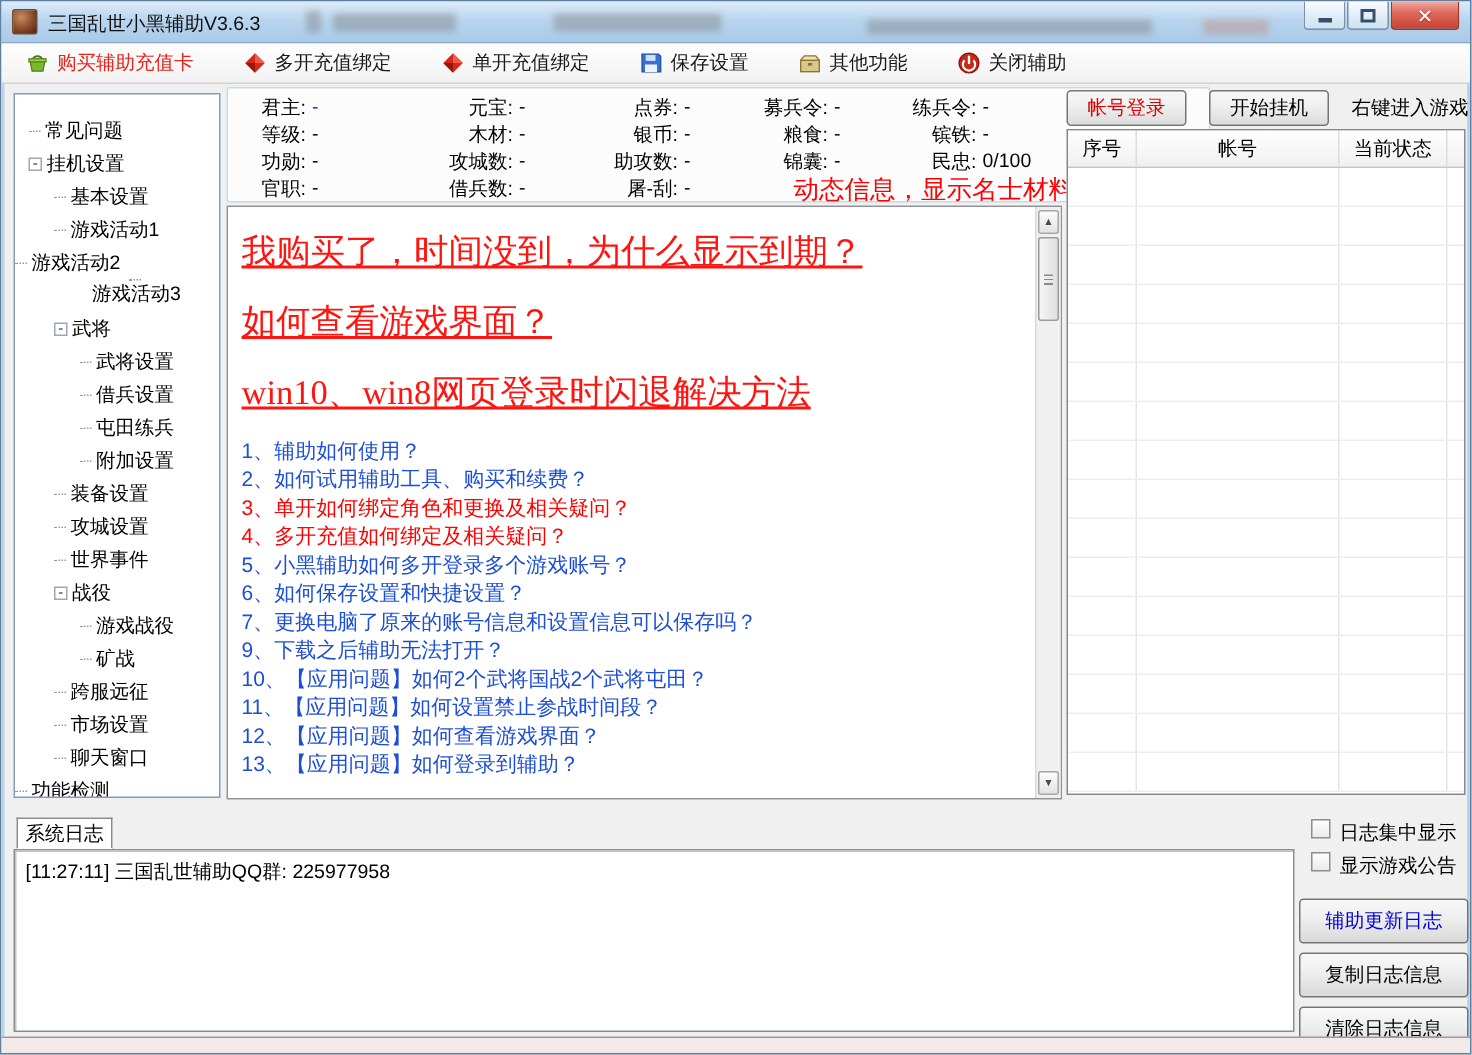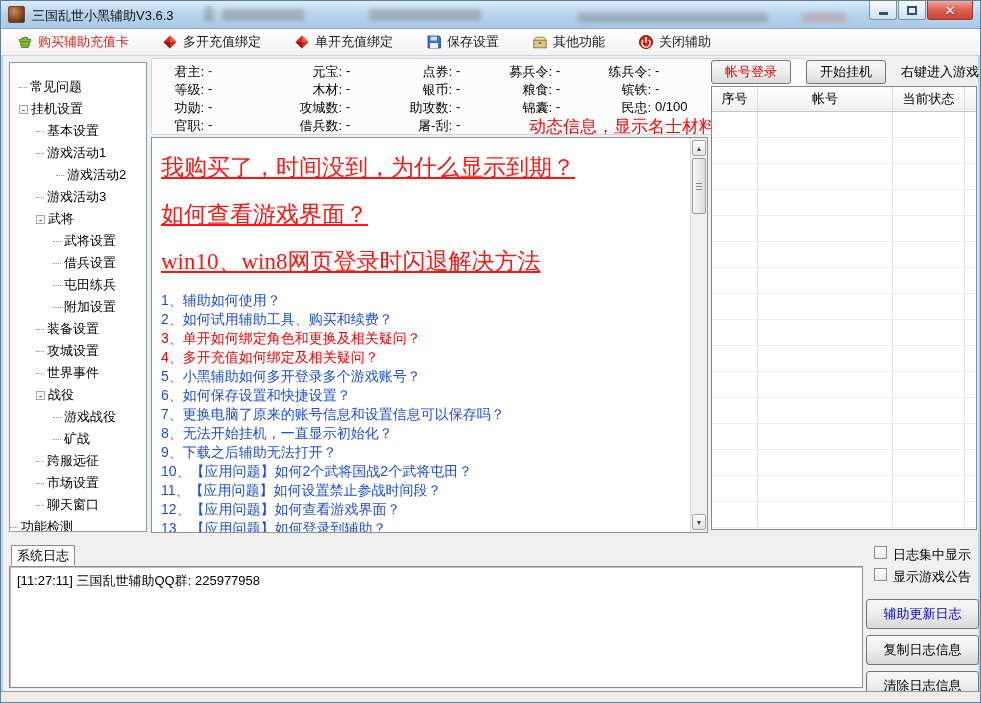--- a/index.html
+++ b/index.html
@@ -231,25 +231,25 @@
           <span>挂机设置</span>
         </div>
         <div class="tree-row" style="padding-left: 26px;">
           <span class="stub"></span>
           <span>基本设置</span>
         </div>
         <div class="tree-row" style="padding-left: 26px;">
           <span class="stub"></span>
           <span>游戏活动1</span>
         </div>
-        <div class="tree-row" style="padding-left: 26px; margin-left: 20px;">
+        <div class="tree-row" style="">
           <span class="stub"></span>
           <span>游戏活动2</span>
         </div>
-        <div class="tree-row" style="padding-left: 26px;">
+        <div class="tree-row" style="padding-left: 26px; flex-direction: column;">
           <span class="stub"></span>
           <span>游戏活动3</span>
         </div>
         <div class="tree-row" style="padding-left: 26px;">
           <span class="ebox">-</span>
           <span>武将</span>
         </div>
         <div class="tree-row" style="padding-left: 43px;">
           <span class="stub"></span>
           <span>武将设置</span>
@@ -389,21 +389,20 @@
           <div class="faq-h">我购买了，时间没到，为什么显示到期？</div>
           <div class="faq-h">如何查看游戏界面？</div>
           <div class="faq-h">win10、win8网页登录时闪退解决方法</div>
           <div class="faq-item blue">1、辅助如何使用？</div>
           <div class="faq-item blue">2、如何试用辅助工具、购买和续费？</div>
           <div class="faq-item red">3、单开如何绑定角色和更换及相关疑问？</div>
           <div class="faq-item red">4、多开充值如何绑定及相关疑问？</div>
           <div class="faq-item blue">5、小黑辅助如何多开登录多个游戏账号？</div>
           <div class="faq-item blue">6、如何保存设置和快捷设置？</div>
           <div class="faq-item blue">7、更换电脑了原来的账号信息和设置信息可以保存吗？</div>
-          <div class="faq-item blue">8、无法开始挂机，一直显示初始化？</div>
           <div class="faq-item blue">9、下载之后辅助无法打开？</div>
           <div class="faq-item blue">10、【应用问题】如何2个武将国战2个武将屯田？</div>
           <div class="faq-item blue">11、【应用问题】如何设置禁止参战时间段？</div>
           <div class="faq-item blue">12、【应用问题】如何查看游戏界面？</div>
           <div class="faq-item blue">13、【应用问题】如何登录到辅助？</div>
         </div>
       <div class="vscroll">
         <div class="sb-btn up">▲</div>
         <div class="sb-thumb">
             <i></i>

